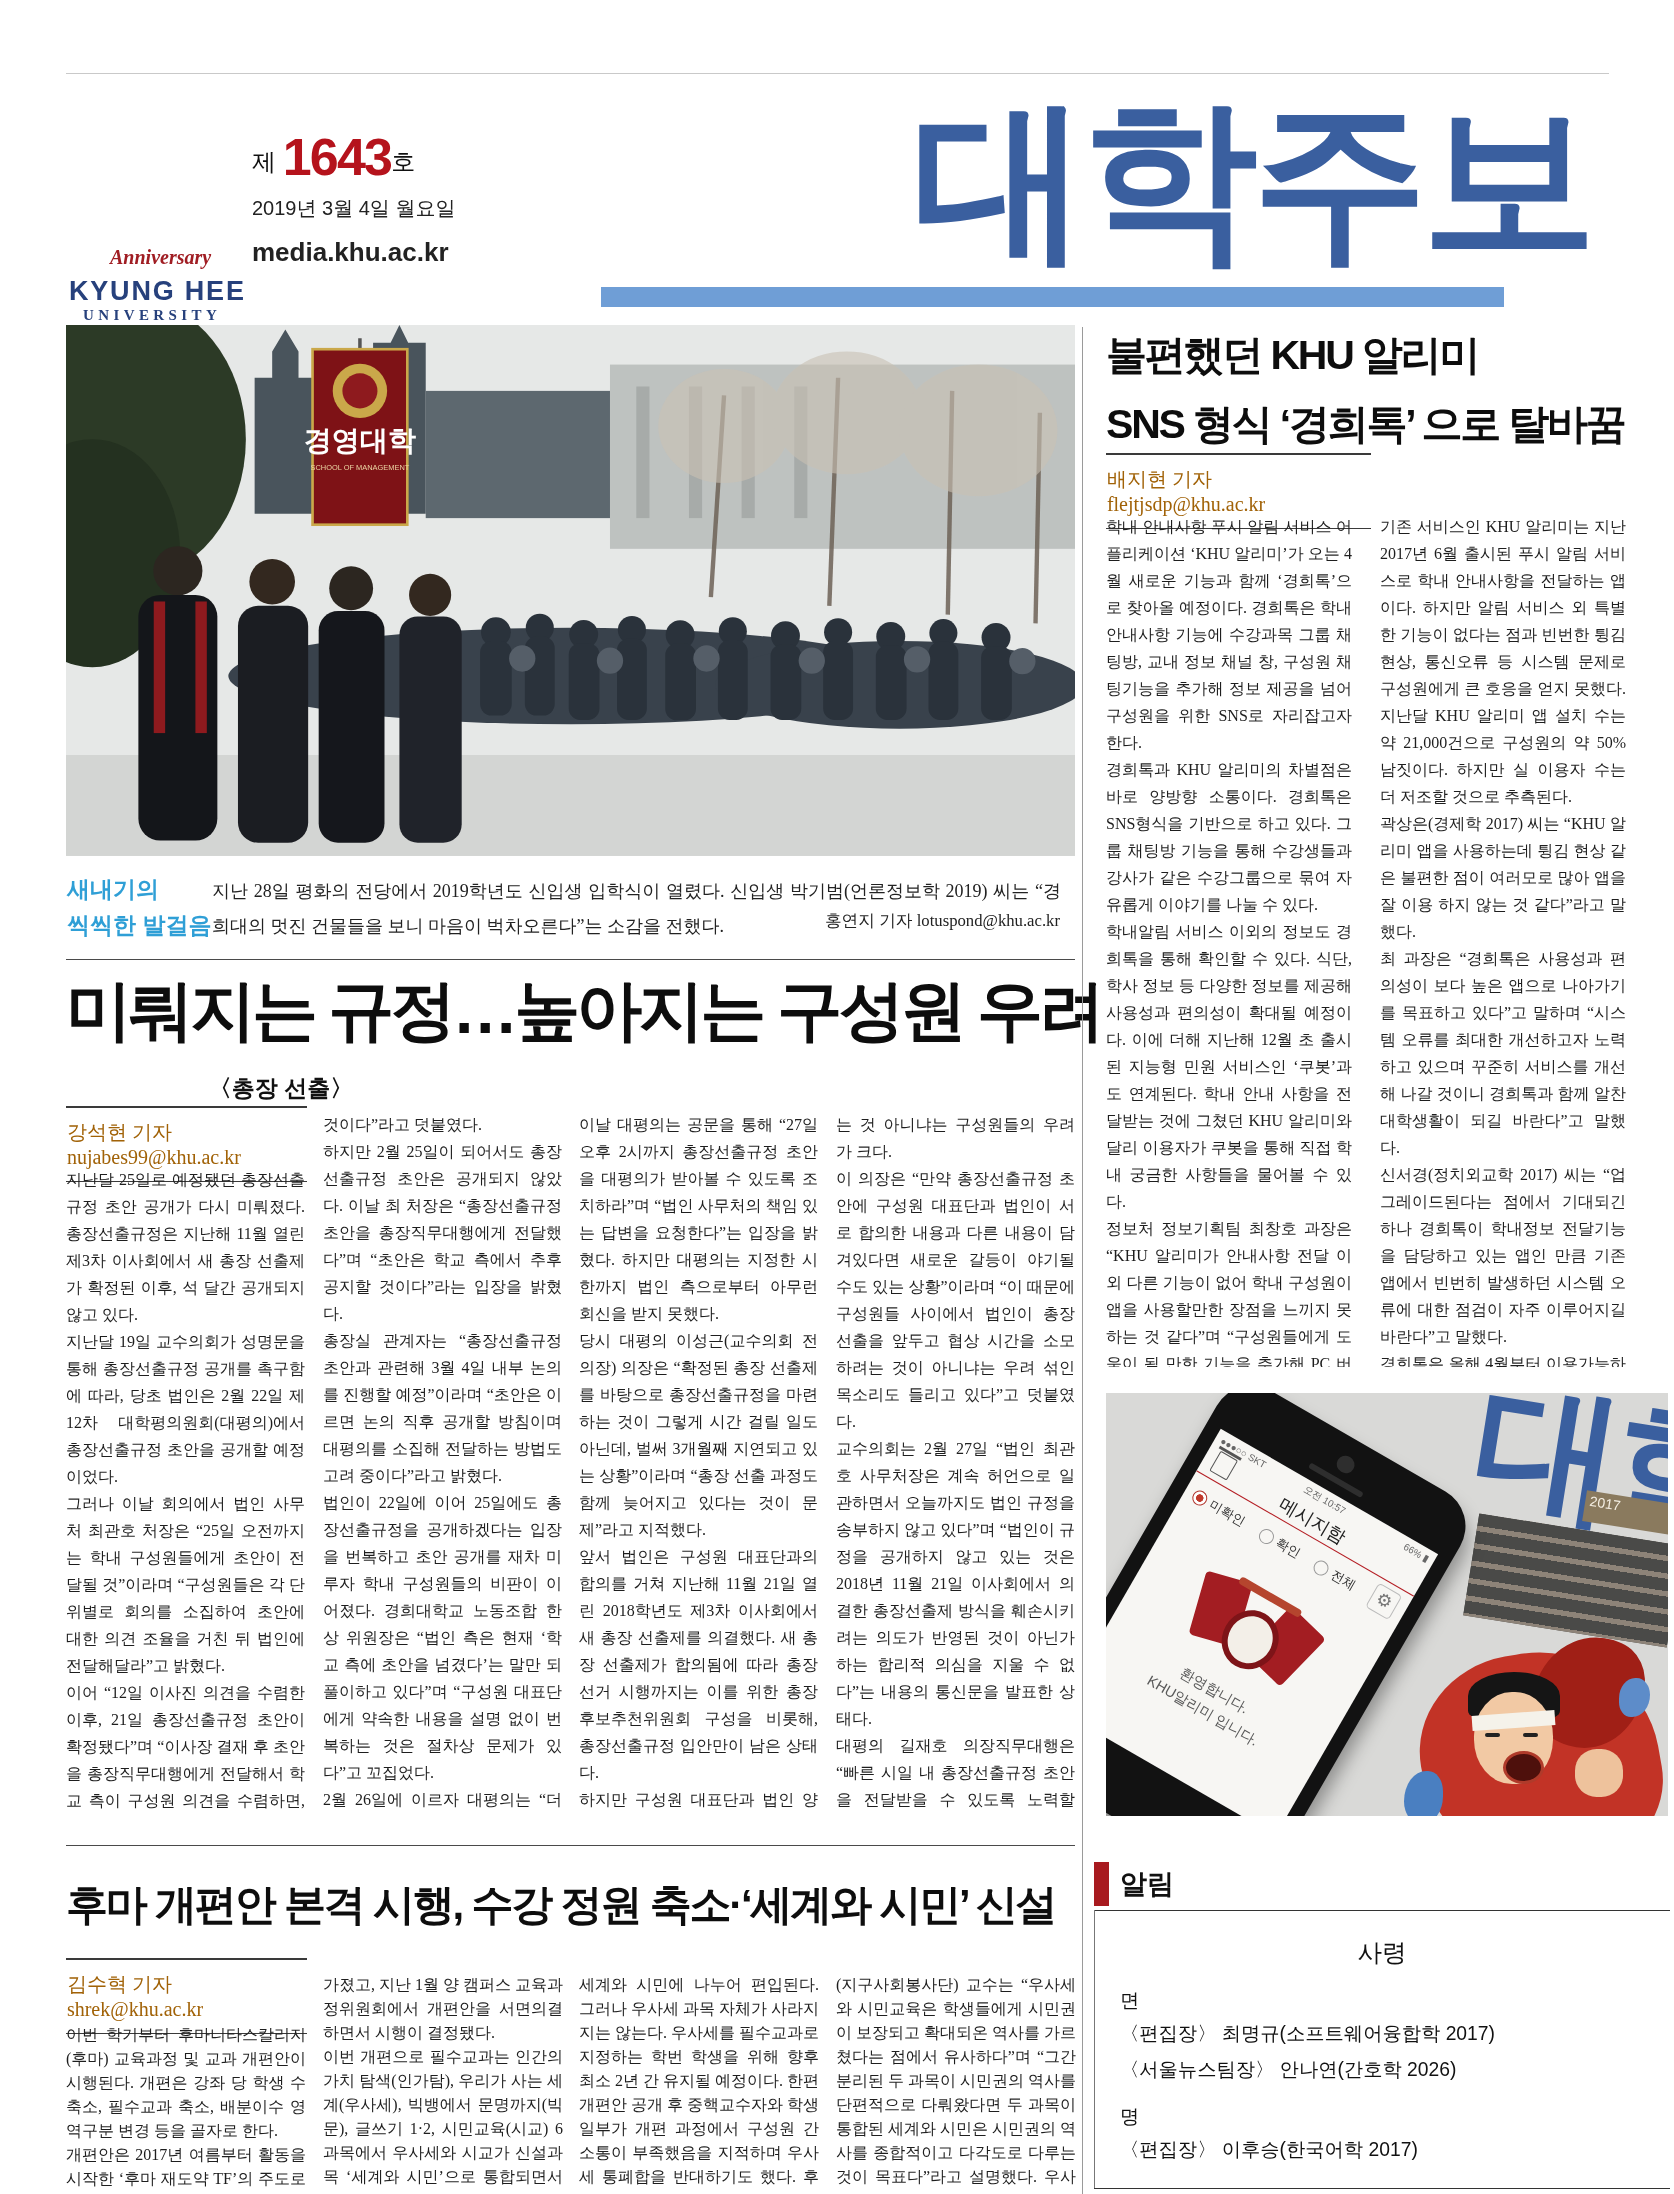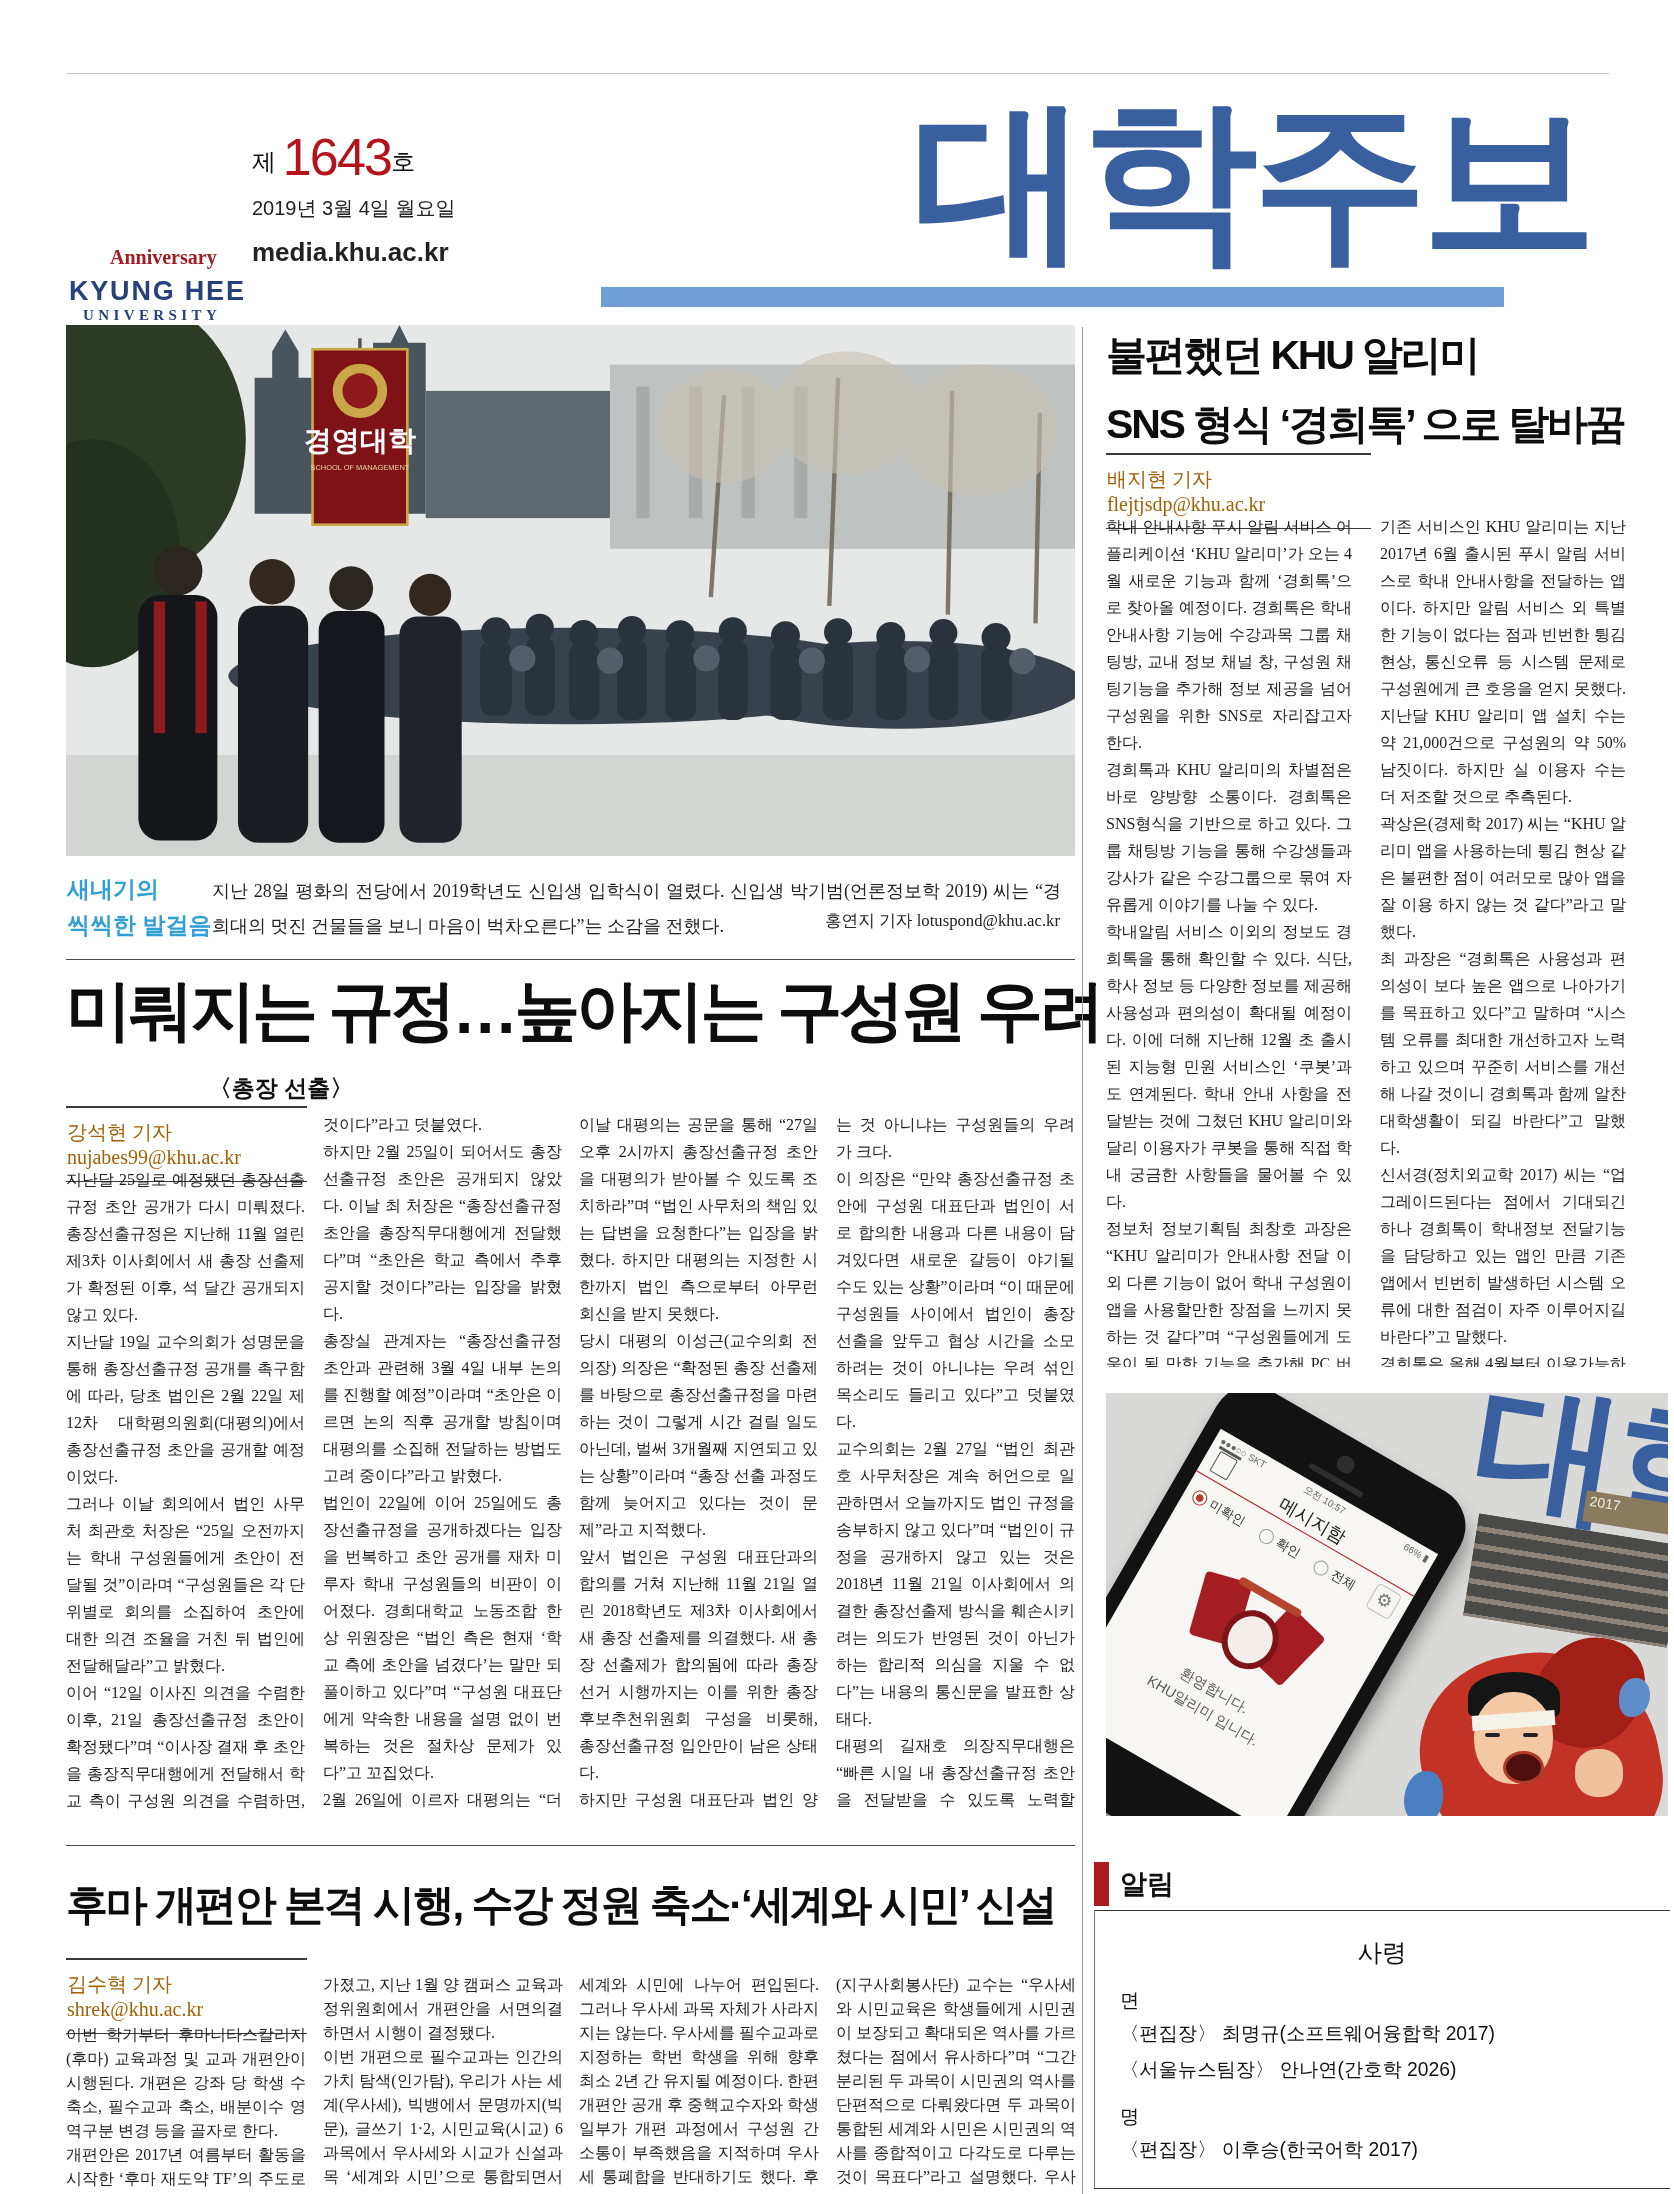--- a/index.html
+++ b/index.html
@@ -5,25 +5,25 @@
   html,body{margin:0;padding:0;background:#ffffff;}
   .page{position:relative;width:1674px;height:2436px;background:#fff;overflow:hidden;
         font-family:"Liberation Serif",serif;color:#1c1c1c;}
   .abs{position:absolute;}
   .sans{font-family:"Liberation Sans",sans-serif;}
 
   
   .hairline-top{left:66px;top:73px;width:1543px;height:1.3px;background:#c9c9c9;}
   .logo-70{left:79px;top:99px;font-size:149px;line-height:1;font-style:italic;font-weight:bold;
            color:#a01d23;font-family:"DejaVu Serif",serif;}
-  .logo-anniv{left:110px;top:246px;font-size:20px;font-weight:bold;color:#a01d23;}
+  .logo-anniv{left:110px;top:246px;font-size:20px;font-style:italic;font-weight:bold;color:#a01d23;}
   .logo-kh{left:69px;top:276px;font-size:27px;font-weight:bold;color:#27417c;letter-spacing:1.8px;}
   .logo-univ{left:83px;top:307px;font-size:15px;font-weight:bold;color:#27417c;letter-spacing:4.4px;}
   .issue-line{left:252px;top:127px;font-size:24px;color:#111;}
-  .issue-no{font-size:52px;font-weight:normal;color:#b5131c;font-family:"Liberation Sans",sans-serif;
+  .issue-no{font-size:52px;font-weight:bold;color:#b5131c;font-family:"Liberation Sans",sans-serif;
             letter-spacing:-1.8px;vertical-align:-5.3px;}
   .issue-date{left:252px;top:195px;font-size:20px;color:#222;}
   .issue-url{left:252px;top:237px;font-size:26px;color:#222;font-weight:bold;}
   .masthead{left:913px;top:92px;width:693px;font-size:175px;line-height:1;font-weight:bold;
             color:#3a5f9f;letter-spacing:-5.3px;text-align:justify;}
   .blue-bar{left:601px;top:287px;width:903px;height:20px;background:#6f9ed6;}
 
   
   .main-photo{left:66px;top:325px;width:1009px;height:531px;background:#e3e5e4;overflow:hidden;}
 

